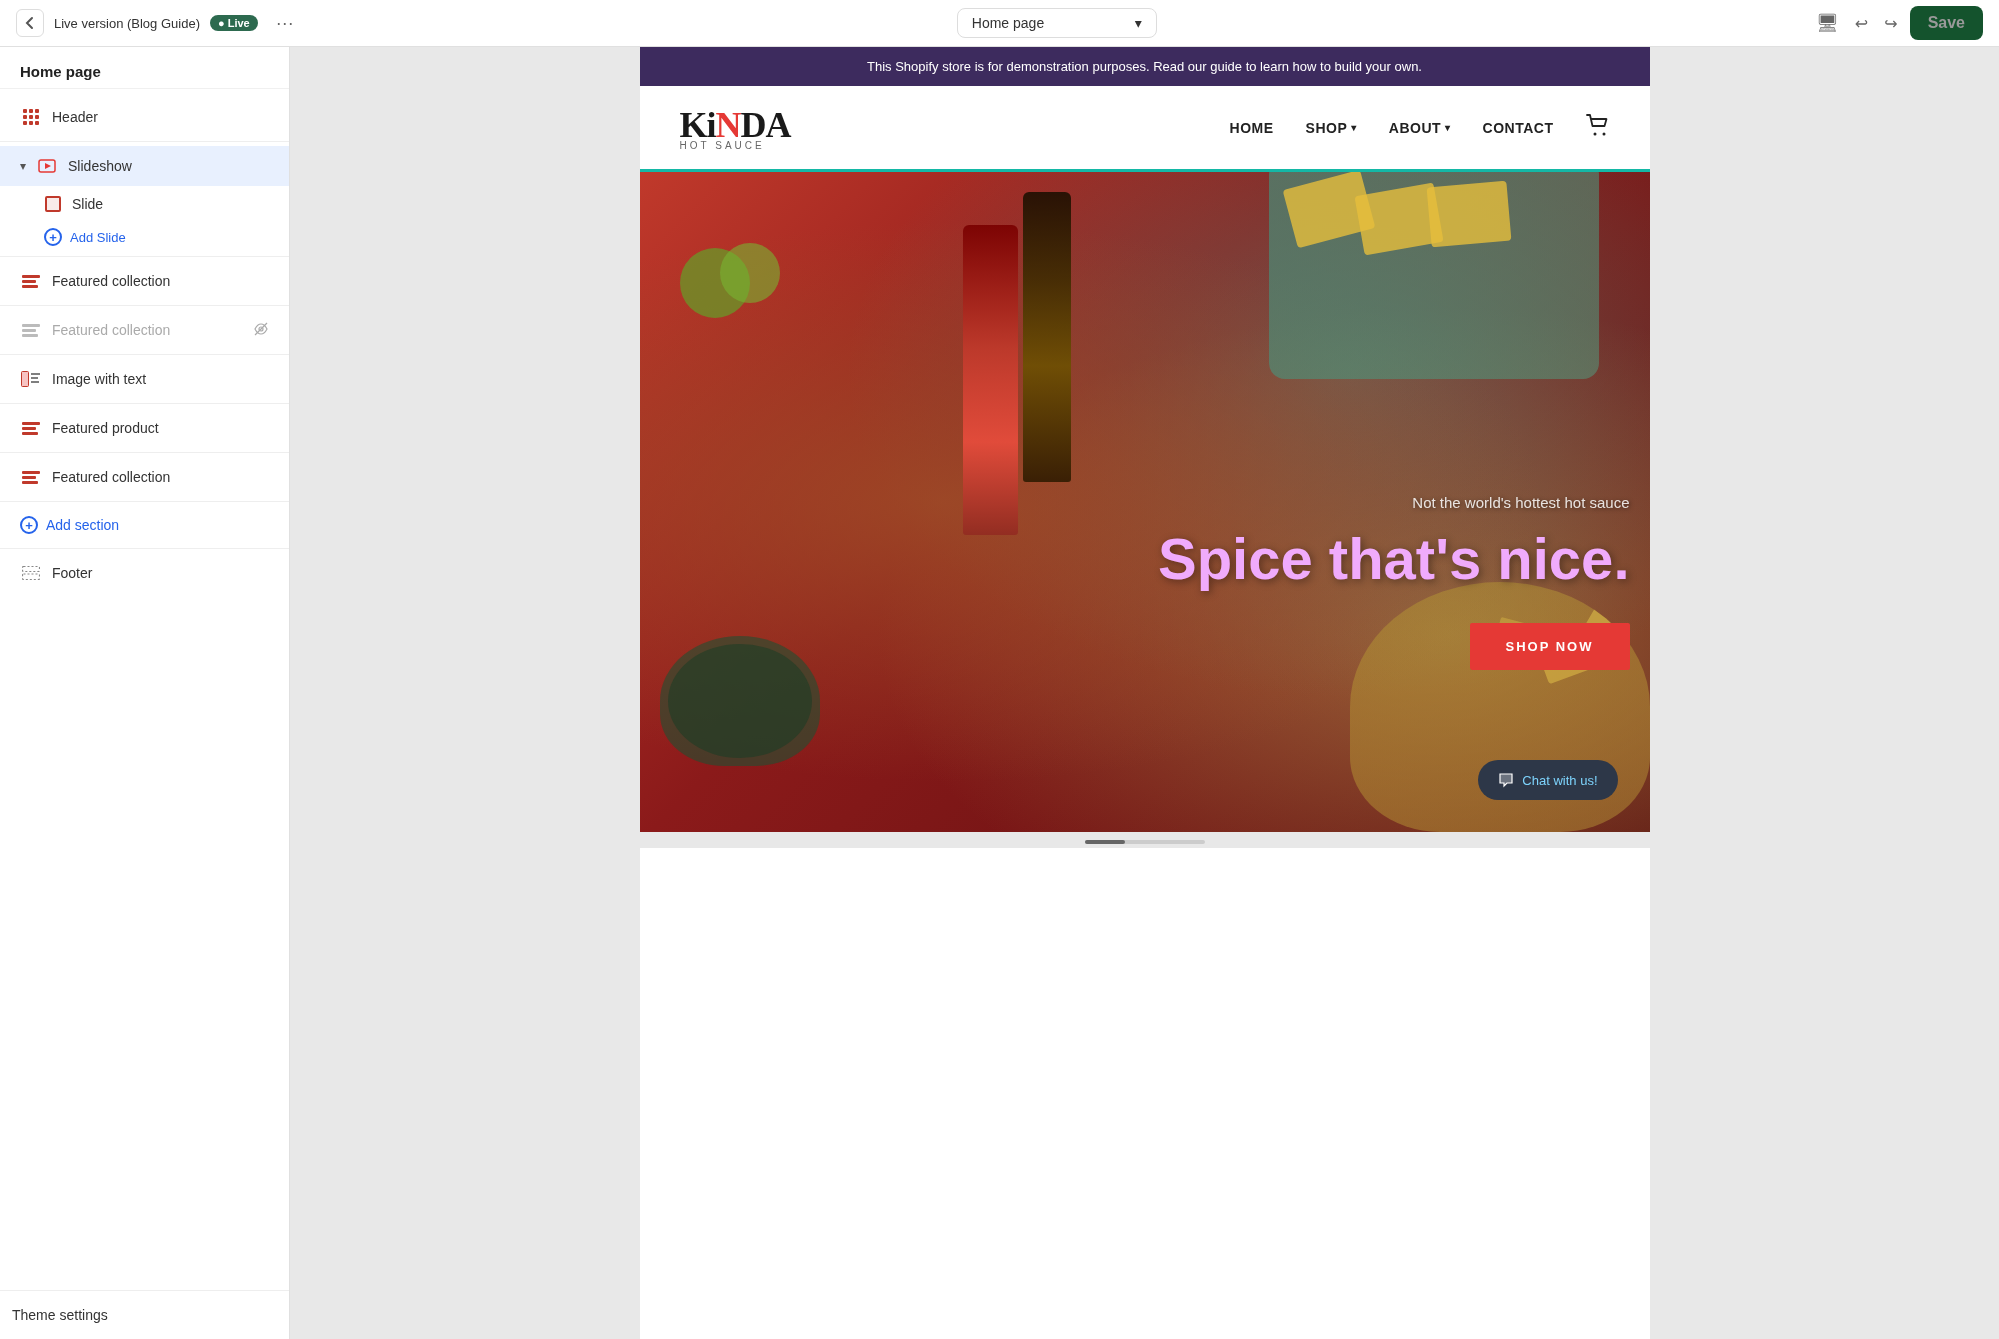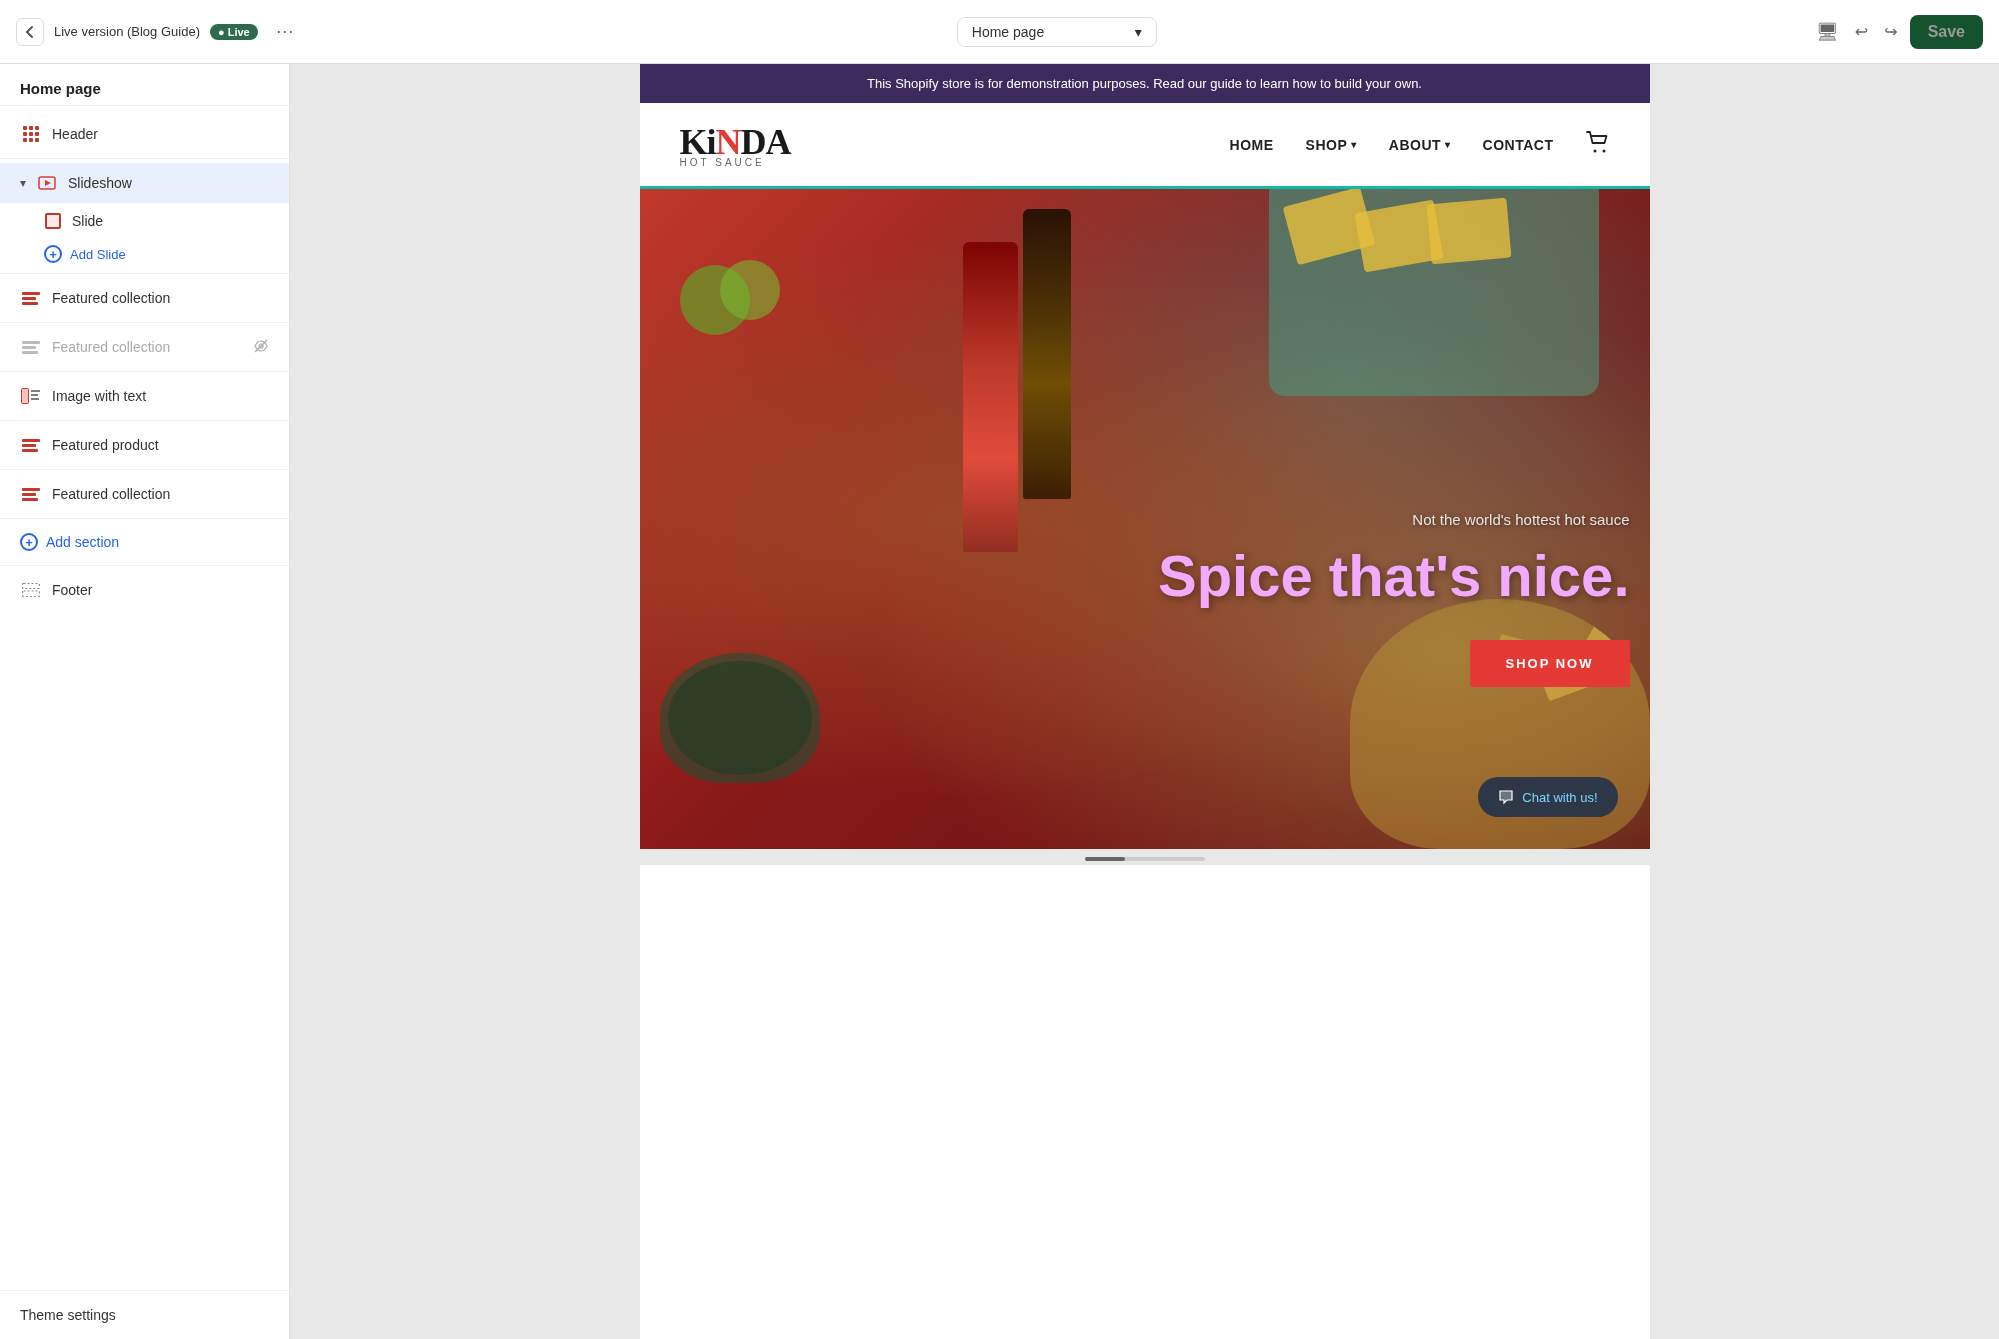--- a/index.html
+++ b/index.html
@@ -1,21 +1,21 @@
 <!DOCTYPE html>
 <html><head>
   <meta charset="utf-8">
   <style>
     * { box-sizing: border-box; margin: 0; padding: 0; }
     body { font-family: -apple-system, BlinkMacSystemFont, 'Segoe UI', sans-serif; background: #f0f0f0; display: flex; flex-direction: column; height: 100vh; overflow: hidden; }
 
     
     .toolbar {
       display: flex; align-items: center; background: #fff; border-bottom: 1px solid #e0e0e0;
-      height: 64px; padding: 0 16px; gap: 12px; flex-shrink: 0; z-index: 10;
+      height: 47px; padding: 0 16px; gap: 12px; flex-shrink: 0; z-index: 10;
     }
     .toolbar-left { display: flex; align-items: center; gap: 10px; }
     .back-btn { width: 28px; height: 28px; border: 1px solid #ddd; border-radius: 6px; background: #fff; cursor: pointer; display: flex; align-items: center; justify-content: center; font-size: 14px; }
     .version-label { font-size: 13px; color: #333; font-weight: 500; }
     .live-badge { background: #2d6a4f; color: #fff; font-size: 11px; font-weight: 600; padding: 2px 8px; border-radius: 12px; }
     .more-btn { background: none; border: none; cursor: pointer; font-size: 18px; color: #666; padding: 4px 8px; }
     .toolbar-center { flex: 1; display: flex; justify-content: center; }
     .page-selector { display: flex; align-items: center; gap: 8px; border: 1px solid #ddd; border-radius: 8px; padding: 6px 14px; background: #fff; cursor: pointer; font-size: 14px; color: #333; min-width: 200px; justify-content: space-between; }
     .toolbar-right { display: flex; align-items: center; gap: 8px; }
     .device-btn { background: none; border: none; cursor: pointer; font-size: 18px; color: #666; padding: 4px; }
@@ -30,21 +30,21 @@
     .sidebar-header { padding: 16px 20px 8px; font-size: 15px; font-weight: 600; color: #222; border-bottom: 1px solid #f0f0f0; }
     .sidebar-items { flex: 1; padding: 8px 0; }
     .sidebar-item { display: flex; align-items: center; gap: 10px; padding: 9px 20px; cursor: pointer; font-size: 14px; color: #333; position: relative; }
     .sidebar-item-icon { width: 22px; height: 22px; display: flex; align-items: center; justify-content: center; font-size: 15px; flex-shrink: 0; }
     .sidebar-item-label { flex: 1; }
     .sidebar-divider { height: 1px; background: #eee; margin: 4px 0; }
     .sub-item { padding-left: 44px; }
     .sub-item .sidebar-item-icon { width: 18px; height: 18px; font-size: 13px; }
     .add-slide-item { padding-left: 44px; display: flex; align-items: center; gap: 8px; padding-top: 6px; padding-bottom: 6px; cursor: pointer; font-size: 13px; color: #2563eb; }
     .add-section-item { display: flex; align-items: center; gap: 8px; padding: 10px 20px; cursor: pointer; font-size: 14px; color: #2563eb; font-weight: 500; }
-    .sidebar-footer { padding: 16px 20px; border-top: 1px solid #eee; font-size: 14px; color: #333; font-weight: 500; cursor: pointer; }
+    .sidebar-footer { padding: 16px 12px; border-top: 1px solid #eee; font-size: 14px; color: #333; font-weight: 500; cursor: pointer; }
     .chevron-expand { font-size: 12px; color: #555; }
 
     
     .grid-icon { display: grid; grid-template-columns: 1fr 1fr 1fr; gap: 1.5px; width: 16px; height: 16px; }
     .grid-icon span { background: currentColor; border-radius: 1px; }
     .grid-icon.colored { color: #c0392b; }
 
     
     .preview-area { flex: 1; overflow-y: auto; background: #e8e8e8; display: flex; justify-content: center; padding: 0; }
     .preview-frame { background: #fff; width: 100%; max-width: 1010px; min-height: 100%; }

